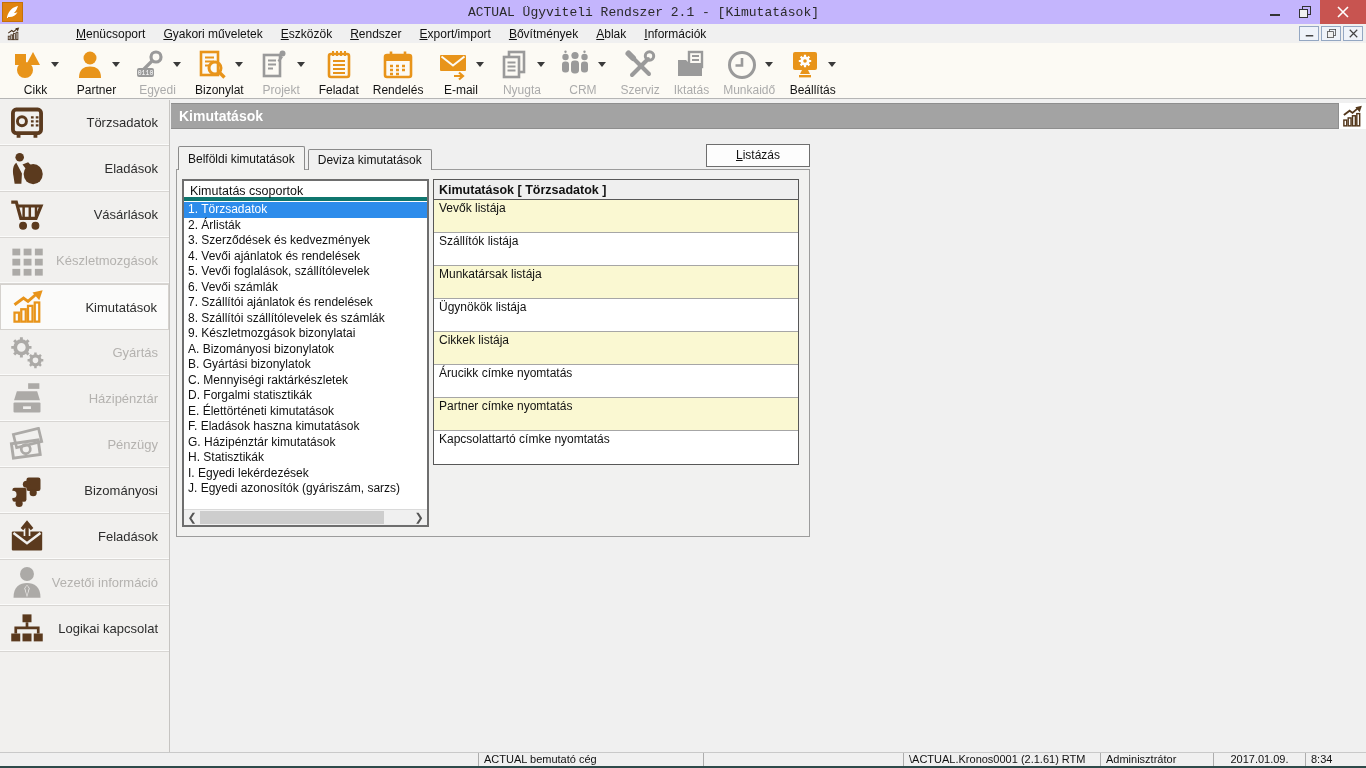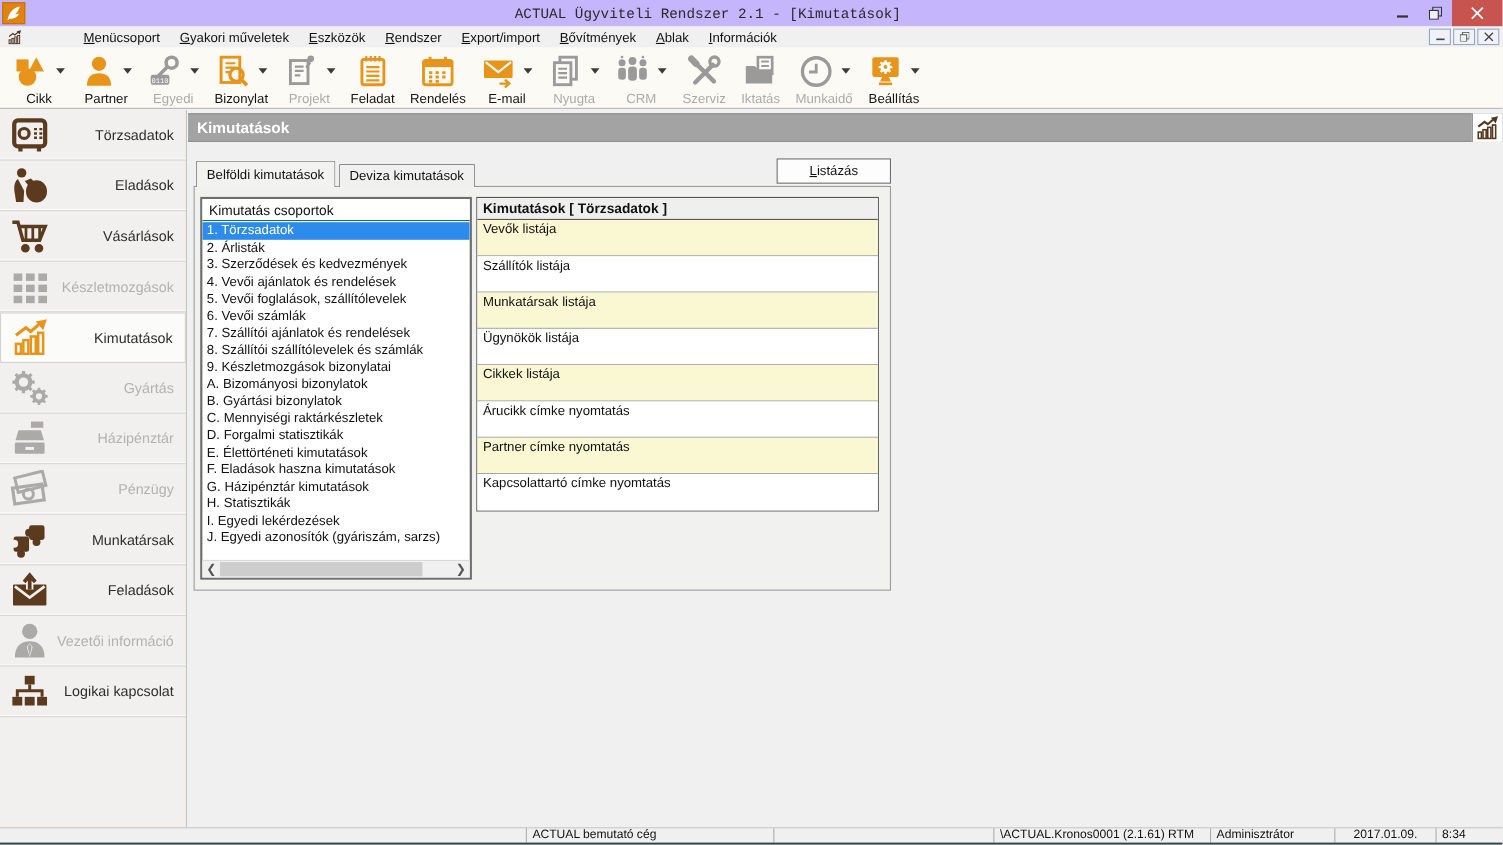--- a/index.html
+++ b/index.html
@@ -57,21 +57,21 @@
   .tabs { position:absolute; top:46px; left:7px; display:flex; align-items:flex-end; height:24px; z-index:2; }
   .tab { height:21px; padding:0 9px; font-size:12px; color:#111; background:#F0F0F0; border:1px solid #8A8A8A; border-bottom:none; border-radius:2px 2px 0 0; margin-right:3px; display:flex; align-items:center; }
   .tab.active { height:24px; background:#F2F2F1; }
 
   .list-btn { position:absolute; top:44px; left:535px; width:104px; height:23px; background:#FDFDFD; border:1px solid #6E6E6E; font-size:12px; color:#111; text-align:center; line-height:21px; }
   .list-btn u { text-decoration:underline; }
 
   .tab-page { position:absolute; top:69px; left:5px; width:634px; height:368px; background:#F1F1F0; border:1px solid #9C9C9C; }
 
   .groups-box { position:absolute; left:5px; top:9px; width:247px; height:348px; background:#FFFFFF; border:2px solid #6E6E6E; display:flex; flex-direction:column; }
-  .groups-header { height:20px; line-height:20px; padding-left:6px; font-size:12.5px; color:#111; border-bottom:1px solid #0f766e; background:#FFFFFF; flex:0 0 auto; }
+  .groups-header { height:20px; line-height:20px; padding-left:6px; font-size:12.5px; color:#111; border-bottom:4px solid #0f766e; background:#FFFFFF; flex:0 0 auto; }
   .groups-list { flex:1 1 auto; overflow:hidden; padding-top:1px; }
   .group-item { height:15.5px; line-height:15.5px; font-size:12px; color:#111; padding-left:4px; white-space:nowrap; }
   .group-item.selected { background:#2D8CEB; color:#FFFFFF; }
   .hscroll { flex:0 0 auto; height:16px; display:flex; align-items:center; background:#F0F0F0; border-top:1px solid #DADADA; }
   .hs-arrow { width:16px; height:16px; display:flex; align-items:center; justify-content:center; font-size:11px; color:#555; }
   .hs-track { flex:1; position:relative; height:16px; }
   .hs-thumb { position:absolute; left:0; top:1px; height:13px; width:87%; background:#CDCDCD; }
 
   .reports-box { position:absolute; left:256px; top:9px; width:366px; background:#FFFFFF; border:1px solid #575757; }
   .reports-header { height:20px; line-height:20px; font-weight:bold; font-size:12.5px; color:#111; padding-left:5px; background:#EFEFEF; border-bottom:1px solid #575757; }
@@ -612,21 +612,21 @@
         </span>
         <span class="side-label">Pénzügy</span>
       </div>
 
       <div class="side-item">
         <span class="side-icon">
           <svg>
             <use href="#icon-puzzle"></use>
           </svg>
         </span>
-        <span class="side-label">Munkatársak</span>
+        <span class="side-label">Bizományosi</span>
       </div>
 
       <div class="side-item">
         <span class="side-icon">
           <svg>
             <use href="#icon-mailup"></use>
           </svg>
         </span>
         <span class="side-label">Feladások</span>
       </div>

